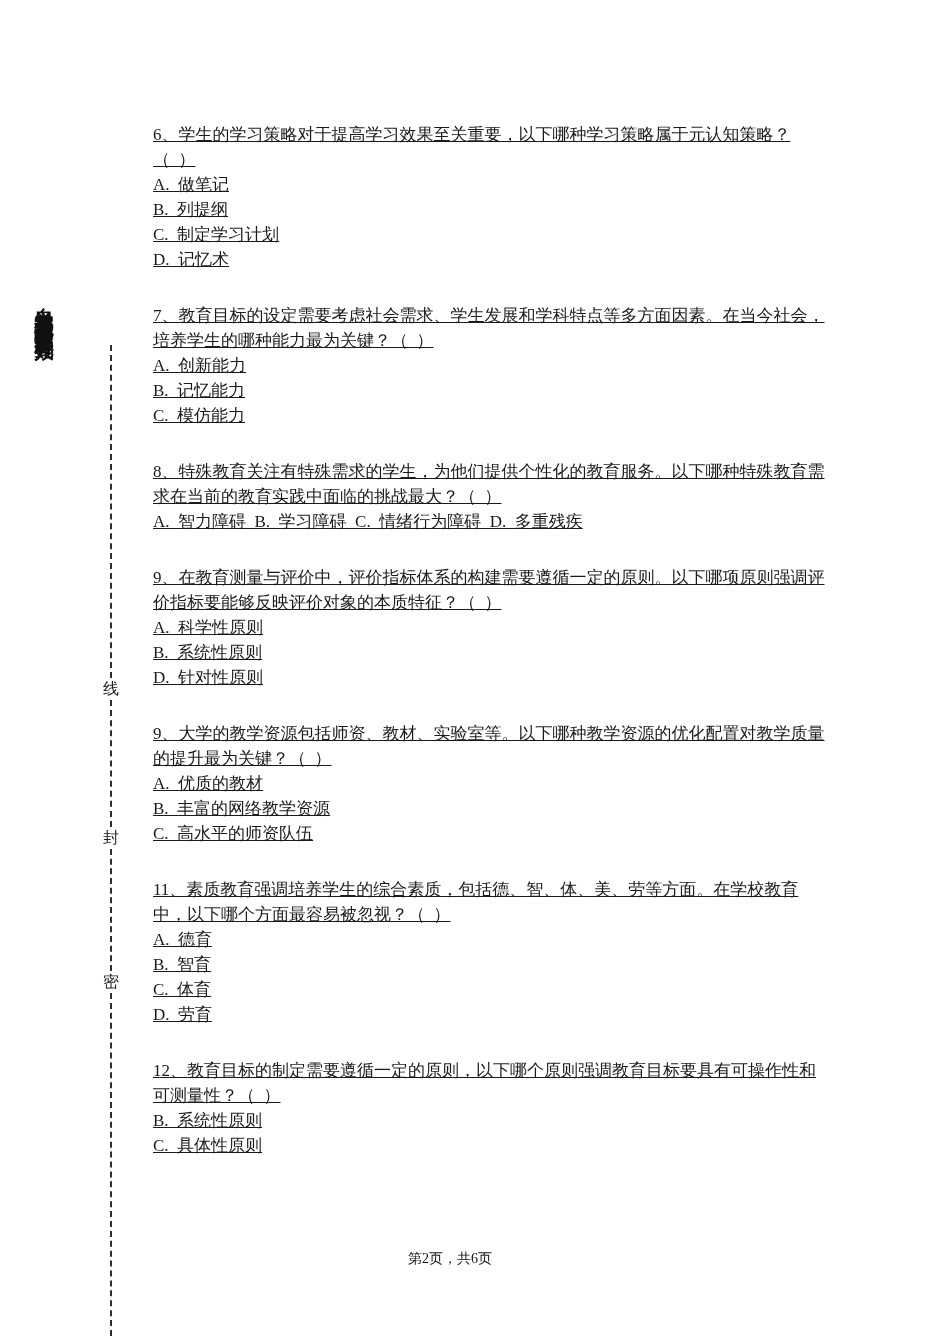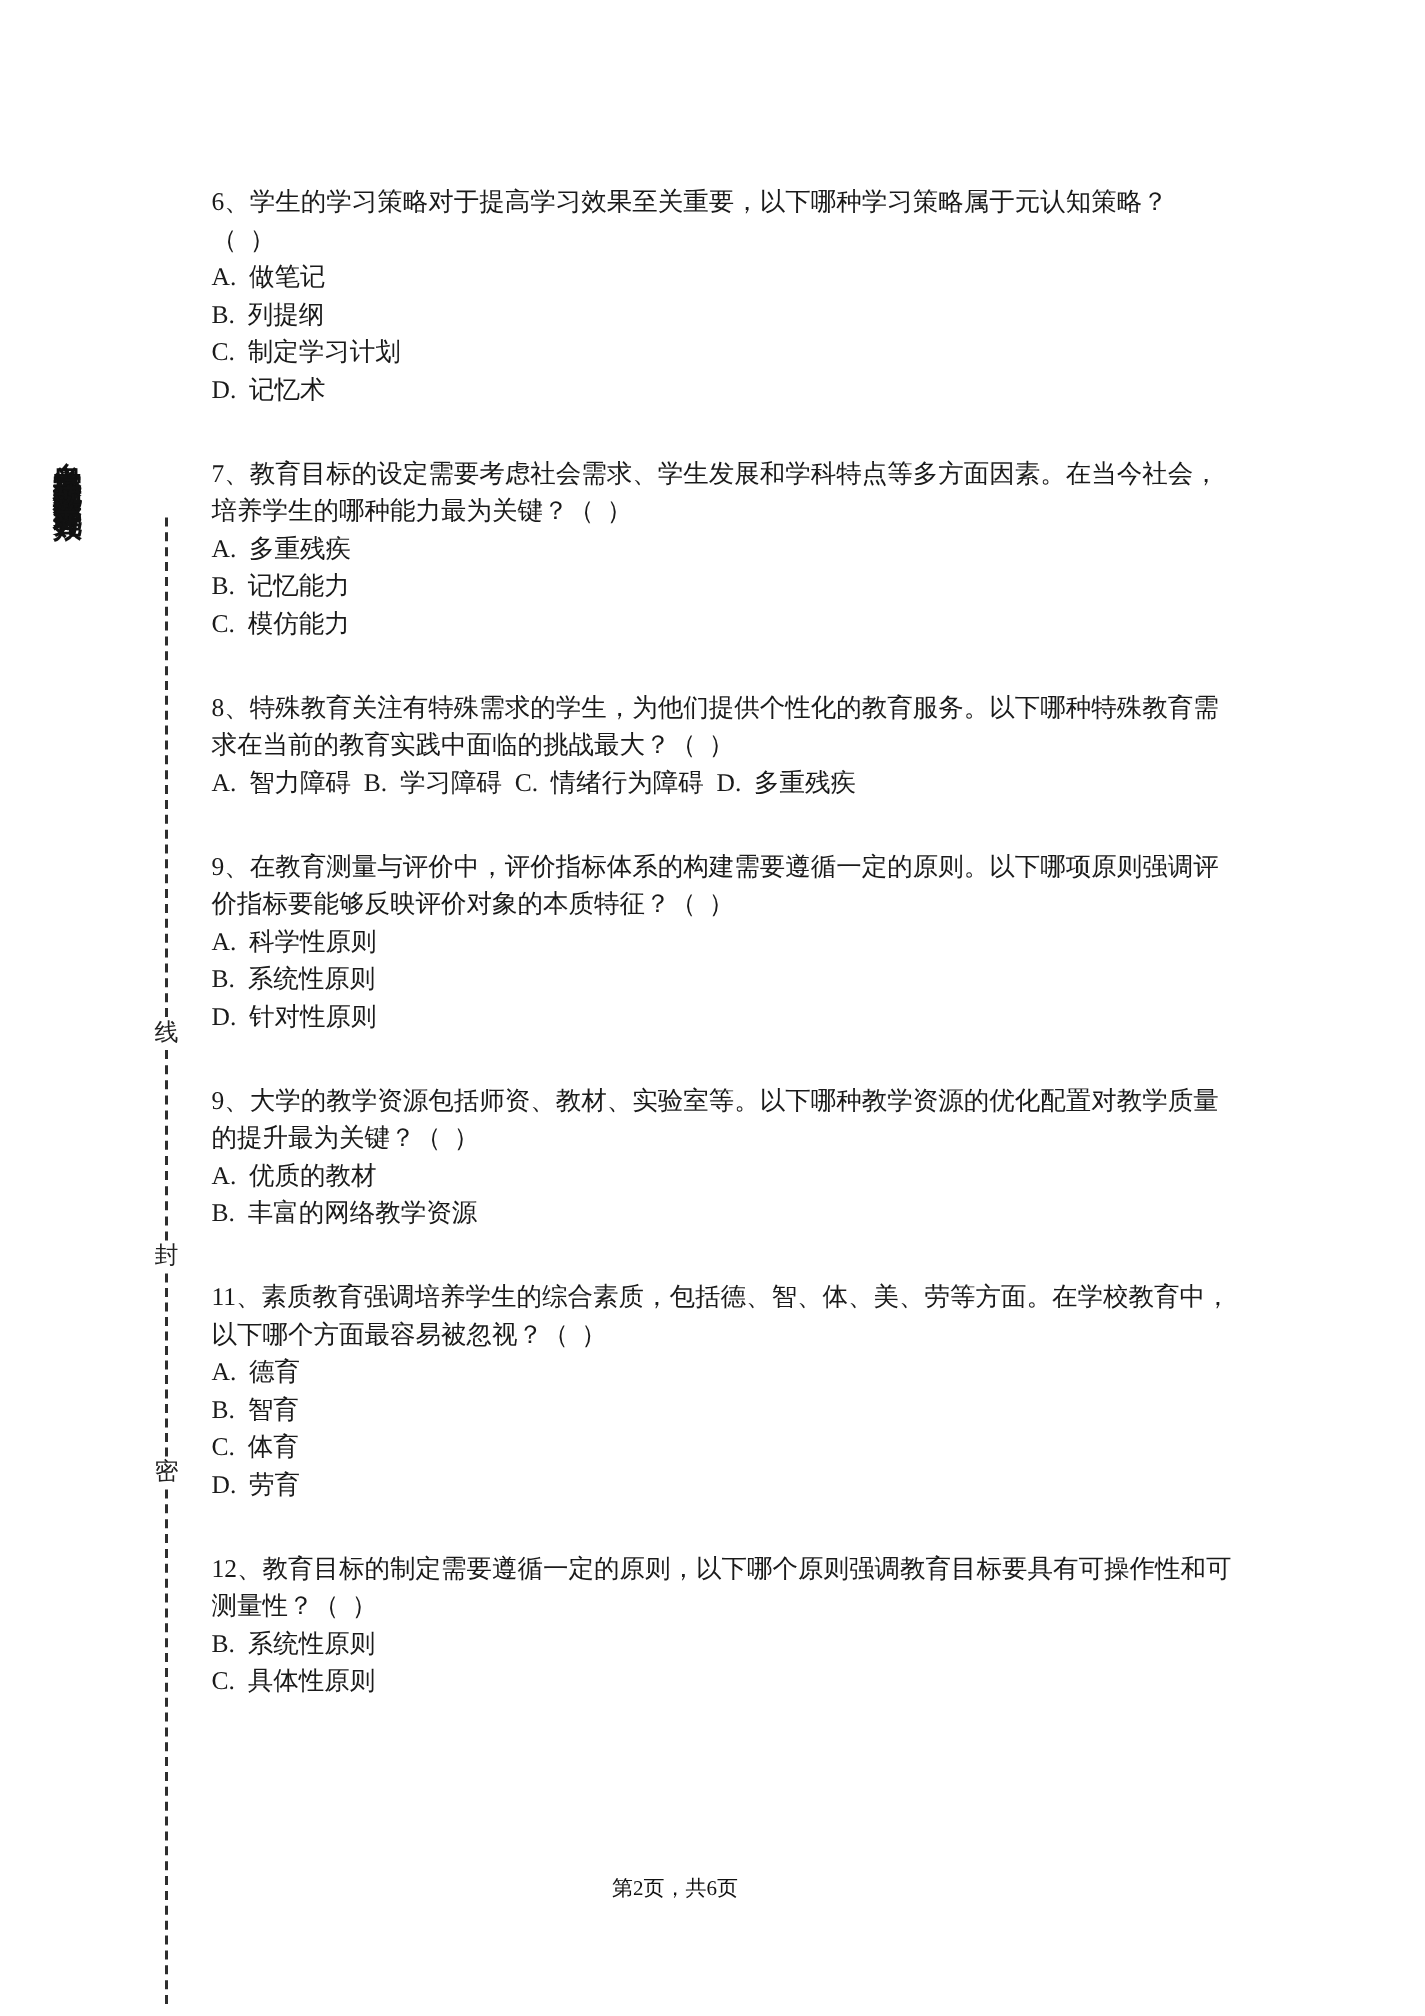--- a/index.html
+++ b/index.html
@@ -11,21 +11,21 @@
     font-family: "Liberation Serif", "DejaVu Serif", serif;
     position: relative;
     overflow: hidden;
   }
 
   .content {
     position: absolute;
     left: 141px; top: 122px;
     width: 684px;
   }
-  .question { margin: 0 0 31px 0; }
+  .question { margin: 0 0 31px 12px; text-decoration: underline; }
   .stem, .opt, .paren-line {
     margin: 0;
     font-size: 17px;
     line-height: 25px;
     white-space: pre-wrap;
   }
 
   
   .seal-warning {
     position: absolute;
@@ -93,41 +93,42 @@
     <p class="stem">6、学生的学习策略对于提高学习效果至关重要，以下哪种学习策略属于元认知策略？</p>
     <p class="paren-line">（  ）</p>
     <p class="opt">A.  做笔记</p>
     <p class="opt">B.  列提纲</p>
     <p class="opt">C.  制定学习计划</p>
     <p class="opt">D.  记忆术</p>
   </section>
 
   <section class="question">
     <p class="stem">7、教育目标的设定需要考虑社会需求、学生发展和学科特点等多方面因素。在当今社会，培养学生的哪种能力最为关键？（  ）</p>
-    <p class="opt">A.  多重残疾</p>
+    <p class="opt">A.  创新能力</p>
     <p class="opt">B.  记忆能力</p>
     <p class="opt">C.  模仿能力</p>
   </section>
 
   <section class="question">
     <p class="stem">8、特殊教育关注有特殊需求的学生，为他们提供个性化的教育服务。以下哪种特殊教育需求在当前的教育实践中面临的挑战最大？（  ）</p>
     <p class="opt">A.  智力障碍  B.  学习障碍  C.  情绪行为障碍  D.  多重残疾</p>
   </section>
 
   <section class="question">
     <p class="stem">9、在教育测量与评价中，评价指标体系的构建需要遵循一定的原则。以下哪项原则强调评价指标要能够反映评价对象的本质特征？（  ）</p>
     <p class="opt">A.  科学性原则</p>
     <p class="opt">B.  系统性原则</p>
     <p class="opt">D.  针对性原则</p>
   </section>
 
   <section class="question">
     <p class="stem">9、大学的教学资源包括师资、教材、实验室等。以下哪种教学资源的优化配置对教学质量的提升最为关键？（  ）</p>
     <p class="opt">A.  优质的教材</p>
     <p class="opt">B.  丰富的网络教学资源</p>
+    <p class="opt">C.  高水平的师资队伍</p>
   </section>
 
   <section class="question">
     <p class="stem">11、素质教育强调培养学生的综合素质，包括德、智、体、美、劳等方面。在学校教育中，以下哪个方面最容易被忽视？（  ）</p>
     <p class="opt">A.  德育</p>
     <p class="opt">B.  智育</p>
     <p class="opt">C.  体育</p>
     <p class="opt">D.  劳育</p>
   </section>
 

